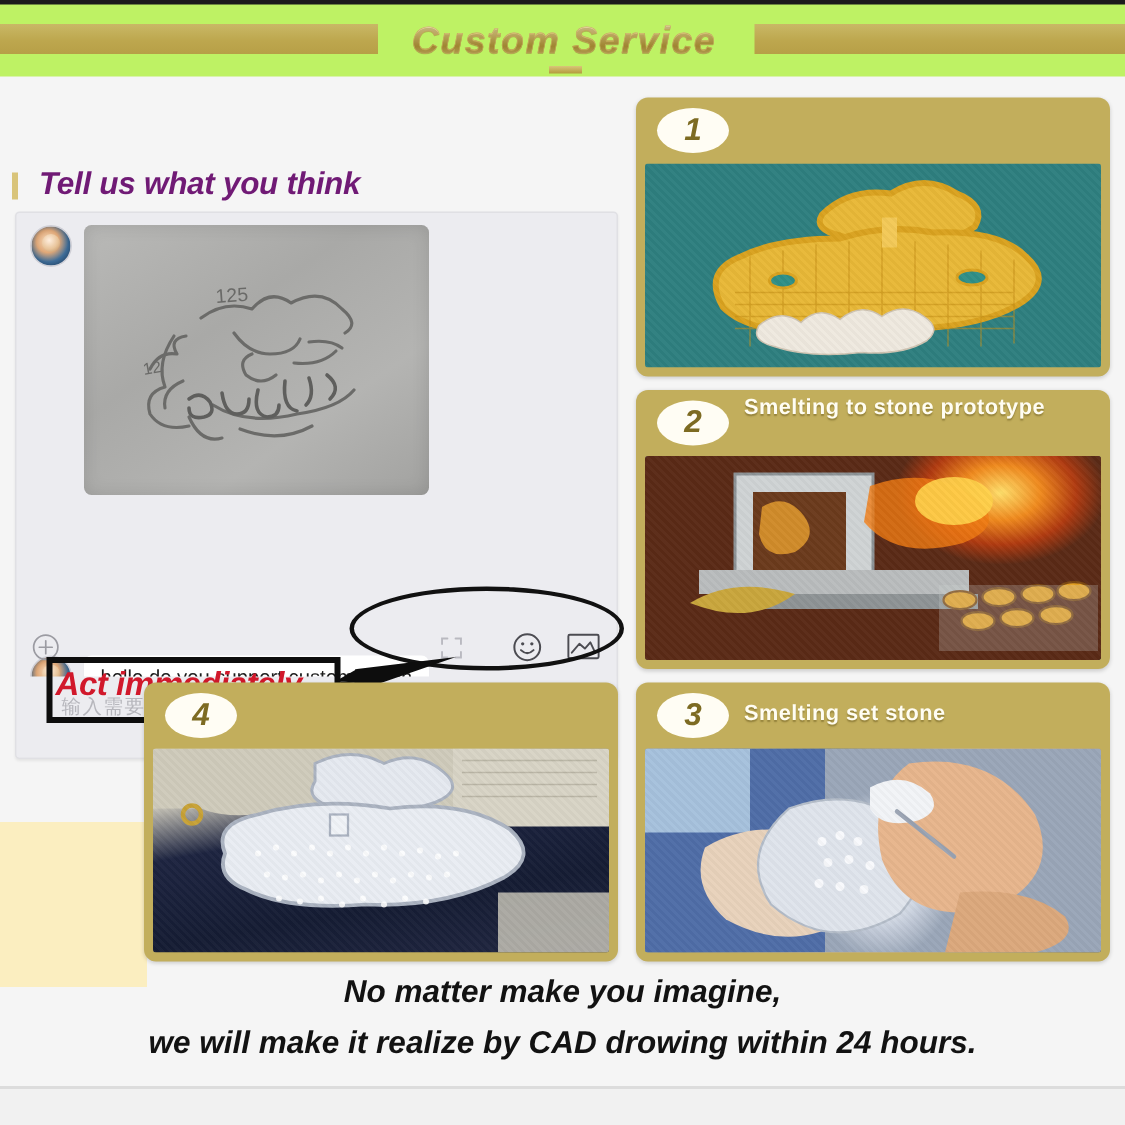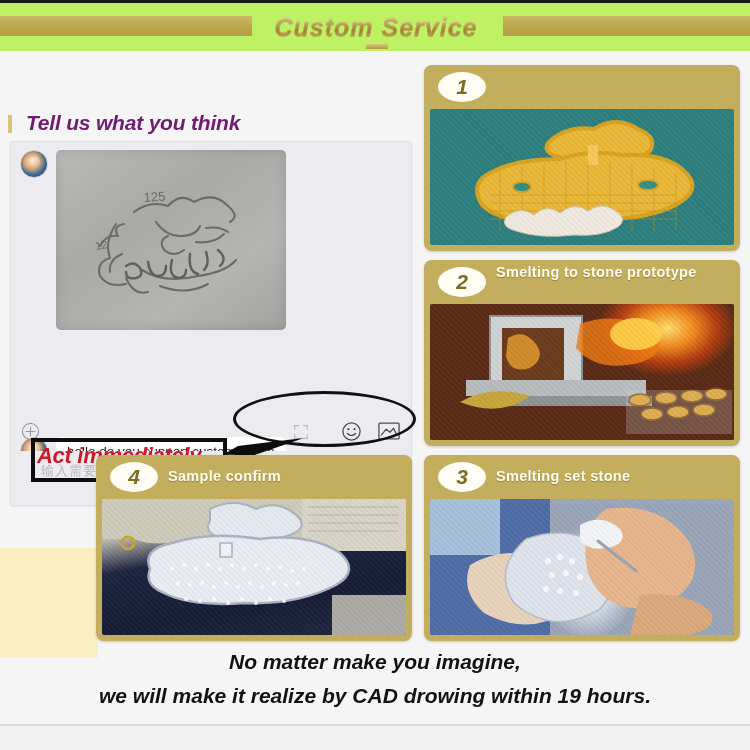--- a/index.html
+++ b/index.html
@@ -343,21 +343,20 @@
             <path d="M168 42 L206 72" stroke="#9aa3b2" stroke-width="3" stroke-linecap="round"></path>
           </svg>
           <div class="grain"></div>
         </div>
       </div>
     </div>
 
     <div class="card" style="left:96px;top:402px;width:316px;height:186px;">
       <div class="card-head">
         <div class="badge">4</div>
-        <div class="card-title" style="top:13px;">Sample confirm</div>
       </div>
       <div class="card-img">
         <div class="art-sample">
           <svg width="100%" height="100%" viewBox="0 0 304 136" preserveAspectRatio="none">
             <rect x="0" y="0" width="304" height="40" fill="#cfcbbb"></rect>
             <rect x="200" y="0" width="104" height="52" fill="#d8d4c6"></rect>
             <rect x="230" y="96" width="74" height="40" fill="#d0ccbe" opacity=".8"></rect>
             <g stroke="#a7a291" stroke-width="1" opacity=".6">
               <path d="M206 8 h90 M206 16 h90 M206 24 h90 M206 32 h90"></path>
             </g>
@@ -402,18 +401,18 @@
           </svg>
           <div class="grain"></div>
         </div>
       </div>
     </div>
 
   </div>
 
   <div class="tagline">
     <div>No matter make you imagine,</div>
-    <div>we will make it realize by CAD drowing within 19 hours.</div>
+    <div>we will make it realize by CAD drowing within 24 hours.</div>
   </div>
   <div class="botline"></div>
   <div class="botstrip"></div>
 
 </div>
 
 </body></html>

